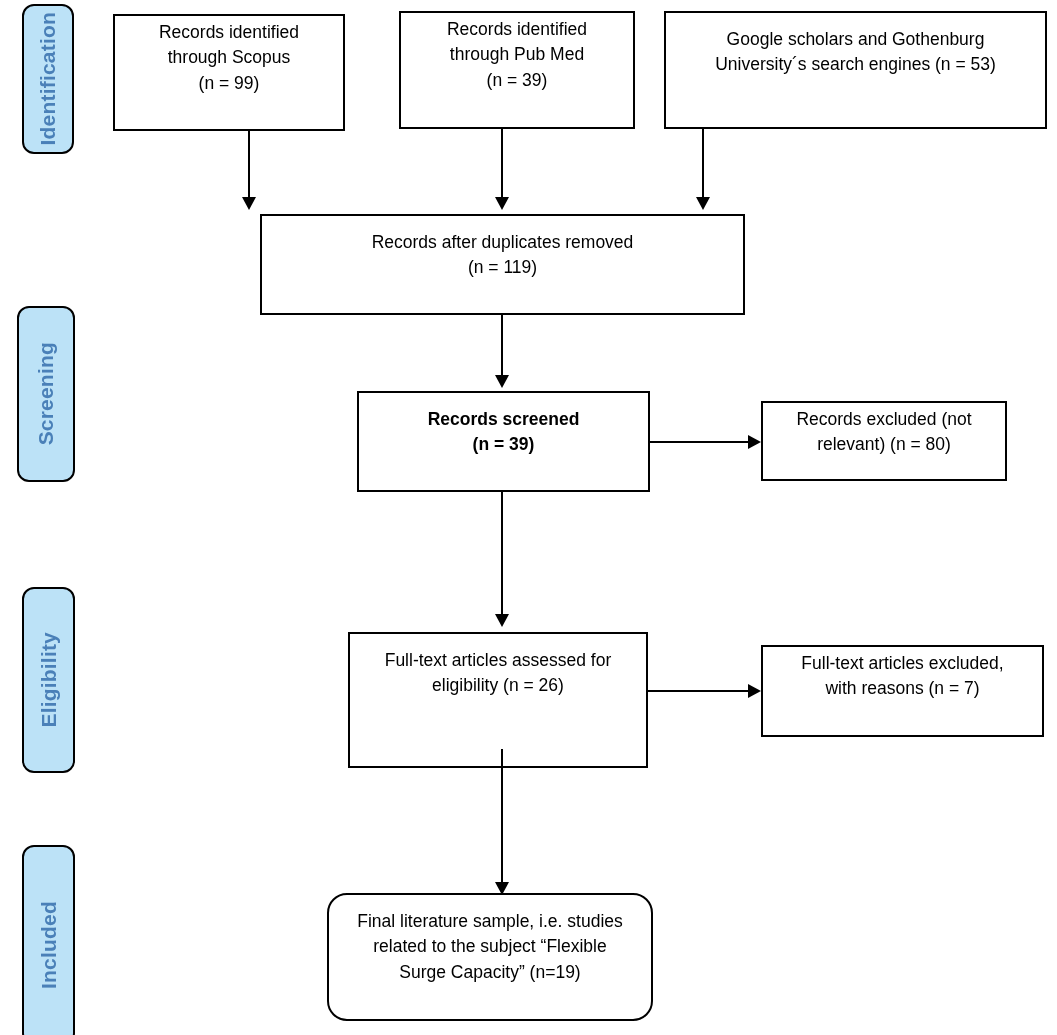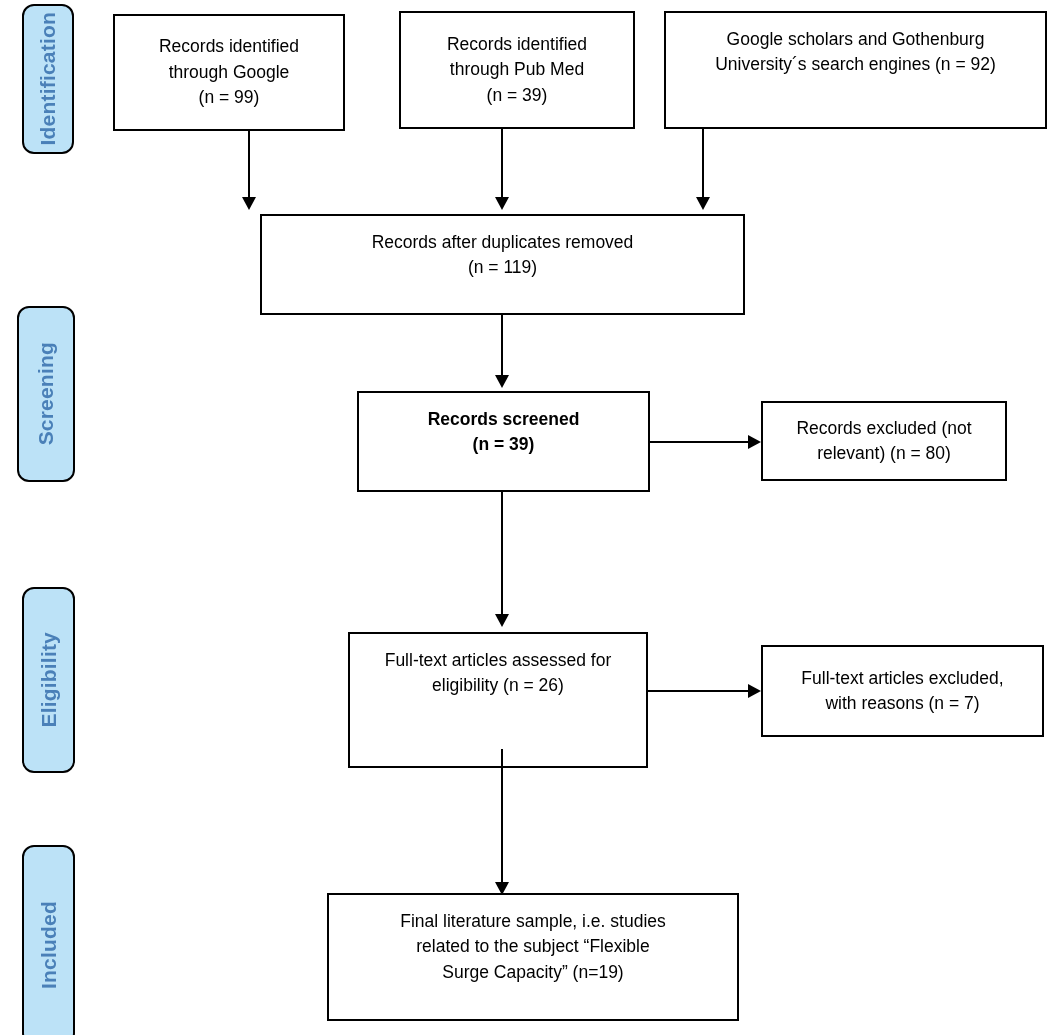--- a/index.html
+++ b/index.html
@@ -39,21 +39,21 @@
     white-space: nowrap;
     font-family: "Liberation Sans", sans-serif;
   }
   
   .pbox {
     position: absolute;
     background: #ffffff;
     border: 2px solid #000000;
     box-sizing: border-box;
     display: flex;
-    align-items: center;
+    align-items: flex-start;
     justify-content: center;
     text-align: center;
     padding: 4px 10px;
     color: #000000;
     font-size: 17.5px;
     line-height: 1.45;
     font-family: "Liberation Sans", sans-serif;
   }
   .pbox .ptext { width: 100%; }
   .pbox.top-align { align-items: flex-start; padding-top: 14px; }
@@ -100,37 +100,37 @@
     <span class="stage-text">Eligibility</span>
   </div>
 
   <div class="stage-label" style="left:22px; top:845px; width:53px; height:200px;">
     <span class="stage-text">Included</span>
   </div>
 
   <div class="pbox" style="left:113px; top:14px; width:232px; height:117px;">
     <span class="ptext">
       <span>Records identified</span><br>
-      <span>through Google</span><br>
+      <span>through Scopus</span><br>
       <span>(n = 99)</span>
     </span>
   </div>
 
   <div class="pbox" style="left:399px; top:11px; width:236px; height:118px;">
     <span class="ptext">
       <span>Records identified</span><br>
       <span>through Pub Med</span><br>
       <span>(n = 39)</span>
     </span>
   </div>
 
   <div class="pbox top-align" style="left:664px; top:11px; width:383px; height:118px;">
     <span class="ptext">
       <span>Google scholars and Gothenburg</span><br>
-      <span>University´s search engines (n = 92)</span>
+      <span>University´s search engines (n = 53)</span>
     </span>
   </div>
 
   <div class="vline" style="left:248px; top:131px; height:68px;"></div>
   <div class="arrow-down" style="left:242px; top:197px;"></div>
 
   <div class="vline" style="left:501px; top:129px; height:70px;"></div>
   <div class="arrow-down" style="left:495px; top:197px;"></div>
 
   <div class="vline" style="left:702px; top:129px; height:70px;"></div>
@@ -179,21 +179,21 @@
   <div class="pbox" style="left:761px; top:645px; width:283px; height:92px;">
     <span class="ptext">
       <span>Full-text articles excluded,</span><br>
       <span>with reasons (n = 7)</span>
     </span>
   </div>
 
   <div class="vline" style="left:501px; top:749px; height:135px;"></div>
   <div class="arrow-down" style="left:495px; top:882px;"></div>
 
-  <div class="pbox top-align" style="left:327px; top:893px; width:412px; height:128px;">
+  <div class="pbox top-align" style="left:327px; top:893px; width:326px; height:128px;border-radius:20px;">
     <span class="ptext">
       <span>Final literature sample, i.e. studies</span><br>
       <span>related to the subject “Flexible</span><br>
       <span>Surge Capacity” (n=19)</span>
     </span>
   </div>
 
 </div>
 
 </body></html>

